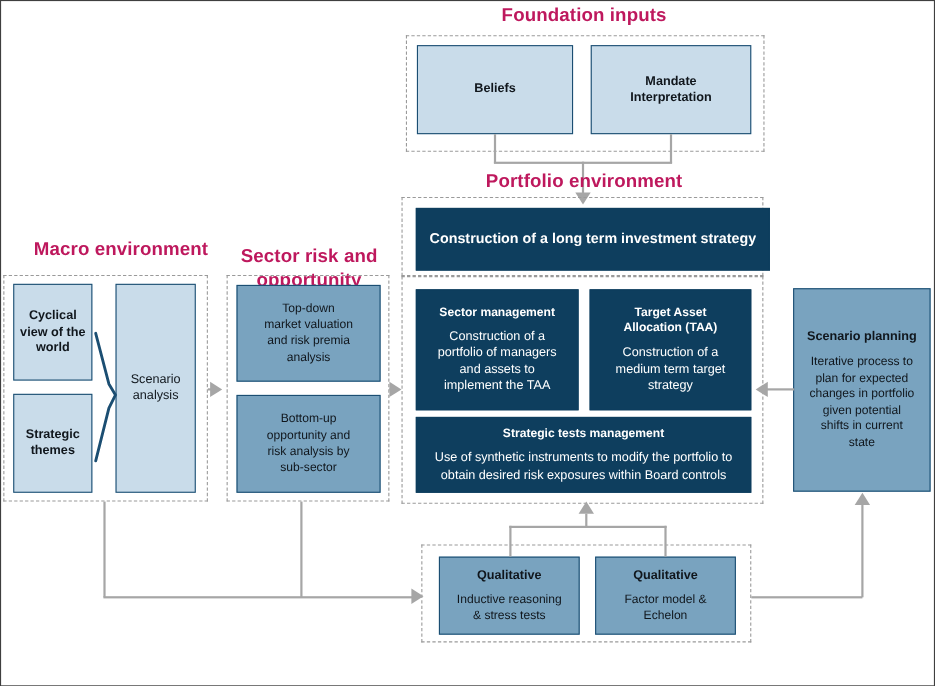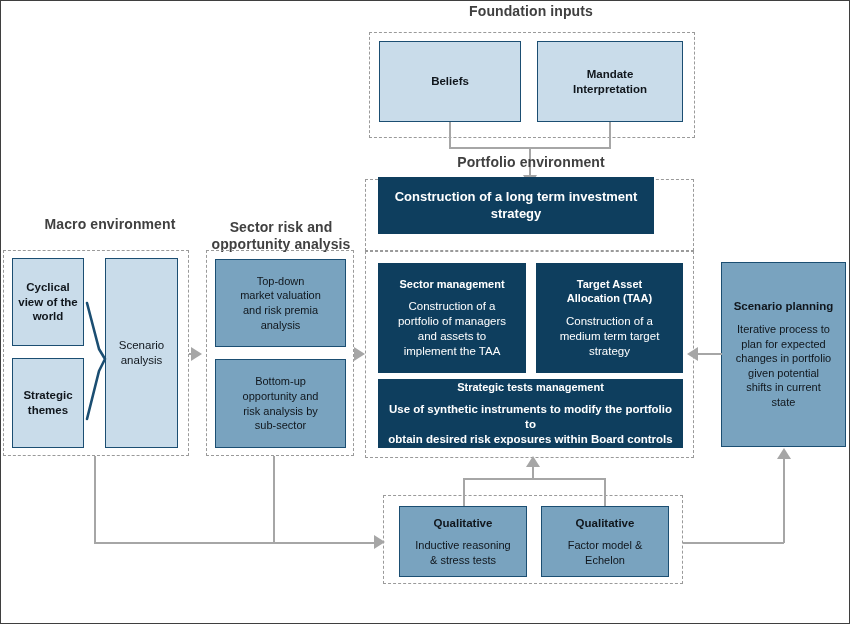--- a/index.html
+++ b/index.html
@@ -7,23 +7,23 @@
   #canvas{
     position:relative;
     width:850px;height:624px;
     background:#ffffff;
     border:1px solid #3f3f3f;
     box-sizing:border-box;
     overflow:hidden;
   }
   .sec-title{
     position:absolute;
-    color:#404040;
+    color:#be185d;
     font-weight:bold;
-    font-size:14px;
+    font-size:17px;
     text-align:center;
     line-height:1.25;
     letter-spacing:.1px;
   }
   .dashgroup{
     position:absolute;
     border:1.6px dashed #9a9a9a;
     box-sizing:border-box;
     background:transparent;
   }
@@ -84,21 +84,21 @@
   <div class="ln v" style="left:528px;top:146px;height:31px;"></div>
   <div class="arrow down" style="left:522px;top:174px;"></div>
 
   <div class="sec-title" style="left:400px;top:153px;width:260px;">
     <span>Portfolio   environment</span>
   </div>
 
   <div class="dashgroup" style="left:364px;top:178px;width:329px;height:72px;"></div>
   <div class="dashgroup" style="left:364px;top:250px;width:329px;height:207px;"></div>
 
-  <div class="box dark" style="left:377px;top:176px;width:276px;height:57px;align-items:center;">
+  <div class="box dark" style="left:377px;top:188px;width:322px;height:57px;align-items:center;">
     <div class="big-hd">Construction of a long term investment strategy</div>
   </div>
 
   <div class="box dark" style="left:377px;top:262px;width:148px;height:110px;">
     <div class="hd">Sector management</div>
     <div class="bd" style="white-space:pre-line;">Construction of a
 portfolio of managers
 and assets to
 implement the TAA</div>
   </div>
@@ -106,21 +106,21 @@
   <div class="box dark" style="left:535px;top:262px;width:147px;height:110px;">
     <div class="hd" style="white-space:pre-line;">Target Asset
 Allocation (TAA)</div>
     <div class="bd" style="white-space:pre-line;">Construction of a
 medium term target
 strategy</div>
   </div>
 
   <div class="box dark" style="left:377px;top:378px;width:305px;height:69px;">
     <div class="hd">Strategic tests management</div>
-    <div class="bd" style="white-space:pre-line;font-weight:bold;">Use of synthetic instruments to modify the portfolio to
+    <div class="bd" style="white-space:pre-line;">Use of synthetic instruments to modify the portfolio to
 obtain desired risk exposures within Board controls</div>
   </div>
 
   <div class="sec-title" style="left:20px;top:215px;width:178px;">
     <span>Macro environment</span>
   </div>
 
   <div class="dashgroup" style="left:2px;top:249px;width:186px;height:206px;"></div>
 
   <div class="box light" style="left:11px;top:257px;width:72px;height:88px;">

